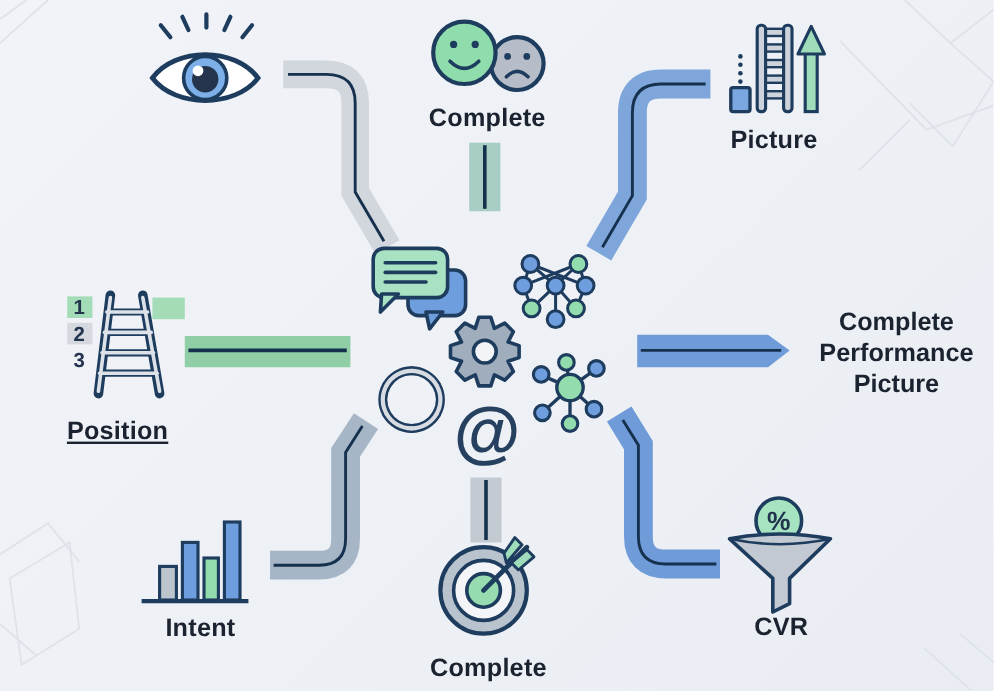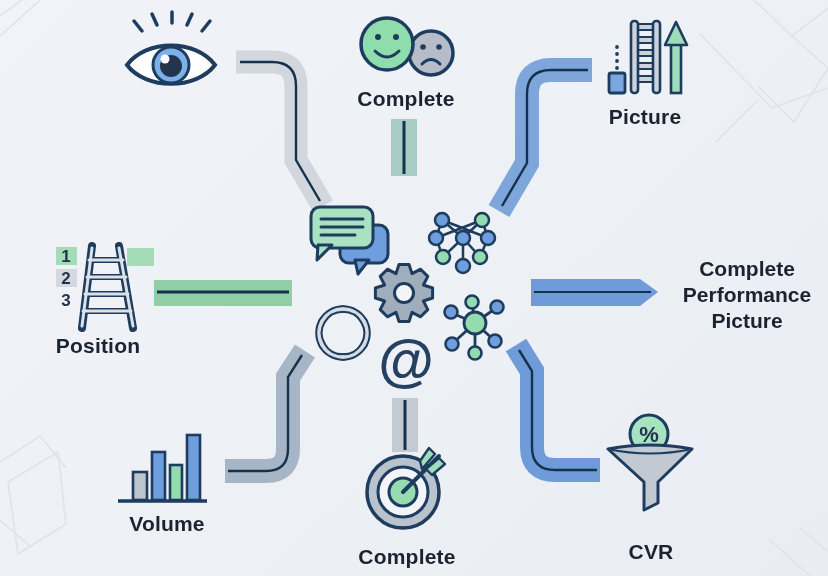--- a/index.html
+++ b/index.html
@@ -263,19 +263,19 @@
     <circle cx="29" cy="8" r="6.5" fill="#93dcae" stroke="#1d3c5e" stroke-width="2.6"></circle>
     <circle cx="54" cy="13" r="6.5" fill="#6f9ede" stroke="#1d3c5e" stroke-width="2.6"></circle>
     <circle cx="52" cy="47" r="6.5" fill="#6f9ede" stroke="#1d3c5e" stroke-width="2.6"></circle>
     <circle cx="32" cy="59" r="6.5" fill="#93dcae" stroke="#1d3c5e" stroke-width="2.6"></circle>
     <circle cx="9" cy="50" r="6.5" fill="#6f9ede" stroke="#1d3c5e" stroke-width="2.6"></circle>
     <circle cx="8" cy="18" r="6.5" fill="#6f9ede" stroke="#1d3c5e" stroke-width="2.6"></circle>
   </svg>
 
   <div class="node-label" style="left:336px;top:87px;">Complete</div>
   <div class="node-label" style="left:575px;top:105px;">Picture</div>
-  <div class="node-label" style="left:28px;top:334px;">Position</div>
-  <div class="node-label" style="left:97px;top:512px;">Volume</div>
+  <div class="node-label" style="left:28px;top:348px;text-decoration:underline;">Position</div>
+  <div class="node-label" style="left:97px;top:512px;">Intent</div>
   <div class="node-label" style="left:337px;top:545px;">Complete</div>
-  <div class="node-label" style="left:581px;top:511px;margin-top:29px;">CVR</div>
+  <div class="node-label" style="left:581px;top:511px;">CVR</div>
   <div class="output-label">Complete Performance Picture</div>
 
 </div>
 
 </body></html>

